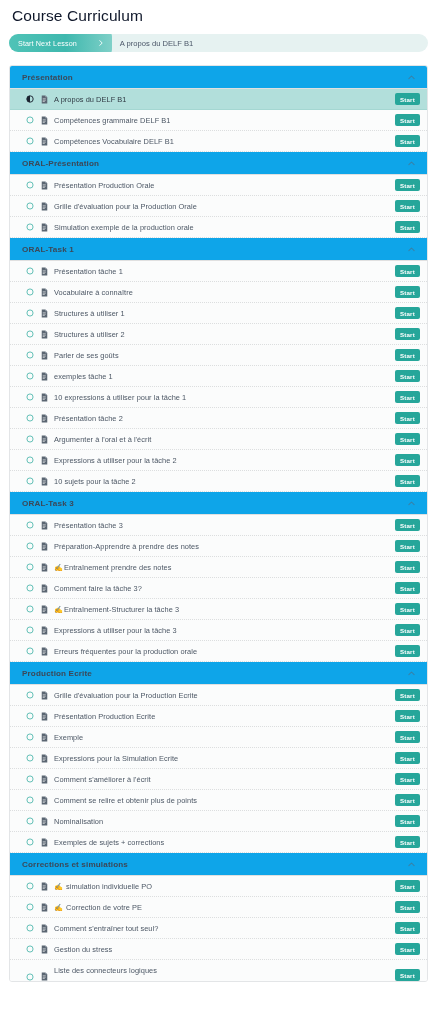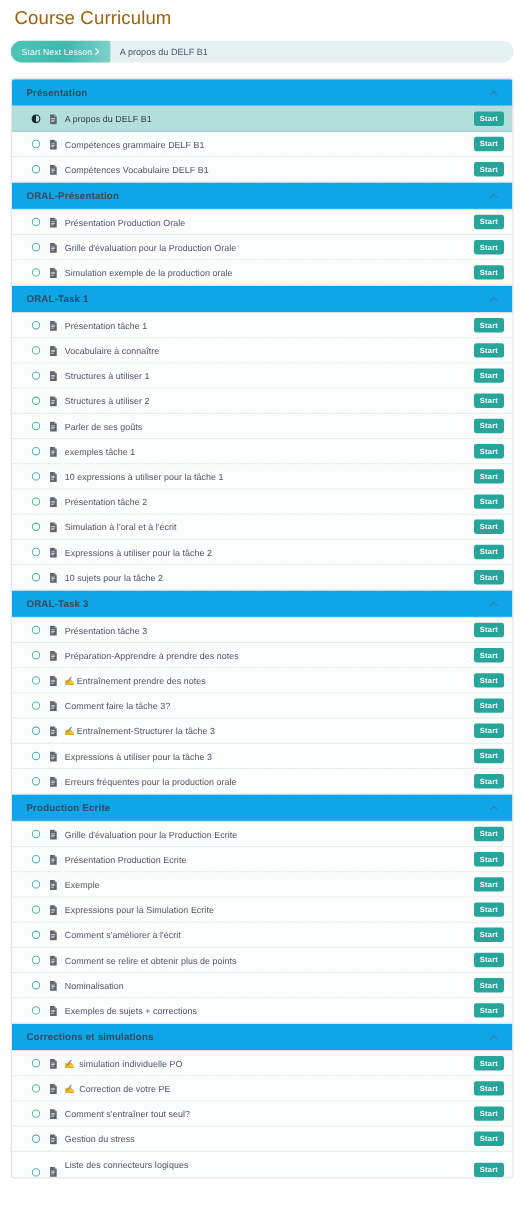--- a/index.html
+++ b/index.html
@@ -20,39 +20,39 @@
 
   .page {
     width: 437px;
     padding: 0 9px;
   }
 
   
   .page-title {
     font-size: 15.5px;
     font-weight: 400;
-    color: #a16207;
+    color: #0f172a;
     letter-spacing: 0.1px;
     padding: 7px 3px 9px 3px;
   }
 
   
   .next-bar {
     display: flex;
     align-items: center;
     height: 18px;
     border-radius: 9px;
     background: #e6f2f1;
     overflow: hidden;
     margin-bottom: 13px;
   }
   .next-btn {
     display: flex;
     align-items: center;
-    gap: 0;
+    gap: 20px;
     height: 30px;
     padding: 0 7px 0 9px;
     border-radius: 9px;
     background: linear-gradient(90deg, #4fc3b7 0%, #3fb8ae 55%, #7fd0c8 100%);
     color: #ffffff;
     font-size: 7.2px;
     font-weight: 500;
     letter-spacing: 0.1px;
     white-space: nowrap;
     border: none;
@@ -475,21 +475,21 @@
         </span>
         <span class="file-icon">
           <svg viewBox="0 0 10 13" width="7" height="9">
             <path d="M1 0.6 H6.2 L9 3.4 V12.4 H1 Z" fill="#5b6672"></path>
             <path d="M6.2 0.6 V3.4 H9 Z" fill="#9aa4ae"></path>
             <rect x="2.4" y="5.2" width="4.4" height="0.8" fill="#fbfcfc"></rect>
             <rect x="2.4" y="7" width="4.4" height="0.8" fill="#fbfcfc"></rect>
             <rect x="2.4" y="8.8" width="3" height="0.8" fill="#fbfcfc"></rect>
           </svg>
         </span>
-        <span class="lesson-title"><span>Simulation à l'oral et à l'écrit</span></span>
+        <span class="lesson-title"><span>Argumenter à l'oral et à l'écrit</span></span>
         <button class="start-btn">Start</button>
       </div>
       <div class="lesson-row">
         <span class="status-icon">
           <svg viewBox="0 0 12 12" width="8" height="8">
             <circle cx="6" cy="6" r="4.6" fill="none" stroke="#4db6ac" stroke-width="1.3"></circle>
           </svg>
         </span>
         <span class="file-icon">
           <svg viewBox="0 0 10 13" width="7" height="9">

